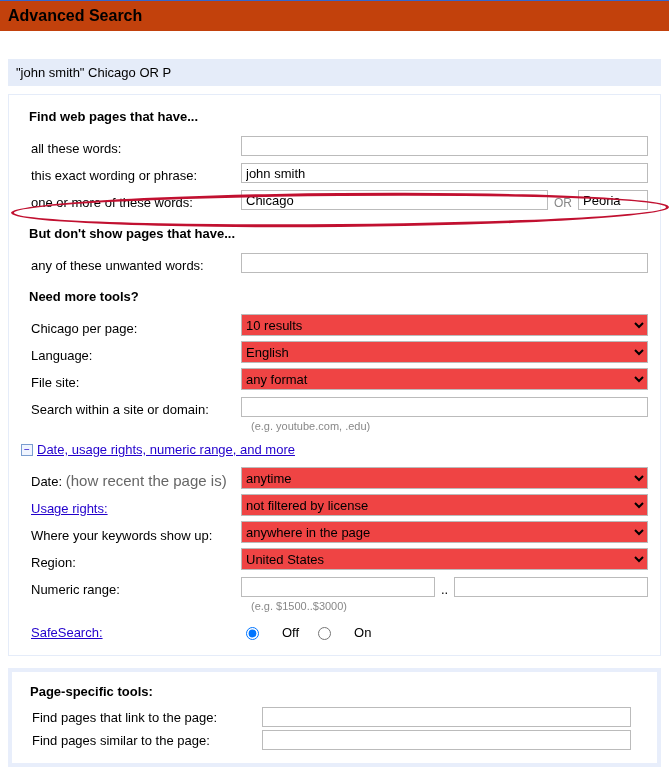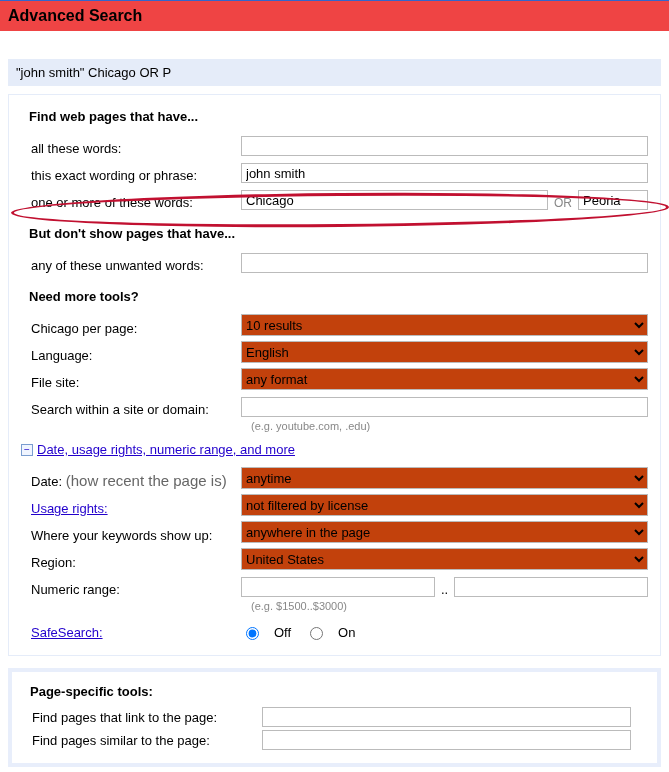--- a/index.html
+++ b/index.html
@@ -6,21 +6,21 @@
   body {
     margin: 0;
     padding: 0;
     font-family: Arial, sans-serif;
     font-size: 13px;
     background: #fff;
     color: #000;
     width: 669px;
   }
   .header-bar {
-    background: #ef4444;
+    background: #c2410c;
     border-top: 1px solid #36c;
     padding: 6px 8px;
     font-size: 16px;
     font-weight: bold;
   }
   .query-bar {
     background: #e5ecf9;
     padding: 6px 8px;
     margin: 28px 8px 0 8px;
     font-size: 13px;
@@ -55,21 +55,21 @@
     padding: 1px 4px;
     font-size: 13px;
     font-family: Arial, sans-serif;
   }
   .wide-input { flex: 1; min-width: 0; }
   select {
     border: 1px solid #bbb;
     height: 22px;
     font-size: 13px;
     font-family: Arial, sans-serif;
-    background: #c2410c;
+    background: #ef4444;
     flex: 1;
     min-width: 0;
   }
   .hint {
     color: #888;
     font-size: 11px;
     margin-left: 230px;
     margin-top: 2px;
     margin-bottom: 4px;
   }
@@ -93,21 +93,21 @@
     align-items: center;
     justify-content: center;
     font-size: 10px;
     color: #2200cc;
     margin-right: 4px;
     cursor: pointer;
     line-height: 1;
   }
   .small-note { color: #666; font-size: 15px; }
   .radio-group { display: flex; align-items: center; gap: 14px; }
-  .radio-group label { font-size: 13px; display: flex; align-items: center; gap: 12px;}
+  .radio-group label { font-size: 13px; display: flex; align-items: center; gap: 20px;}
   .range-sep { margin: 0 6px; color: #000; }
   .highlight-ellipse {
     position: absolute;
     pointer-events: none;
     border: 3px solid #c11030;
     border-radius: 50%;
     transform: rotate(-0.5deg);
   }
   .ps-row {
     display: flex;

